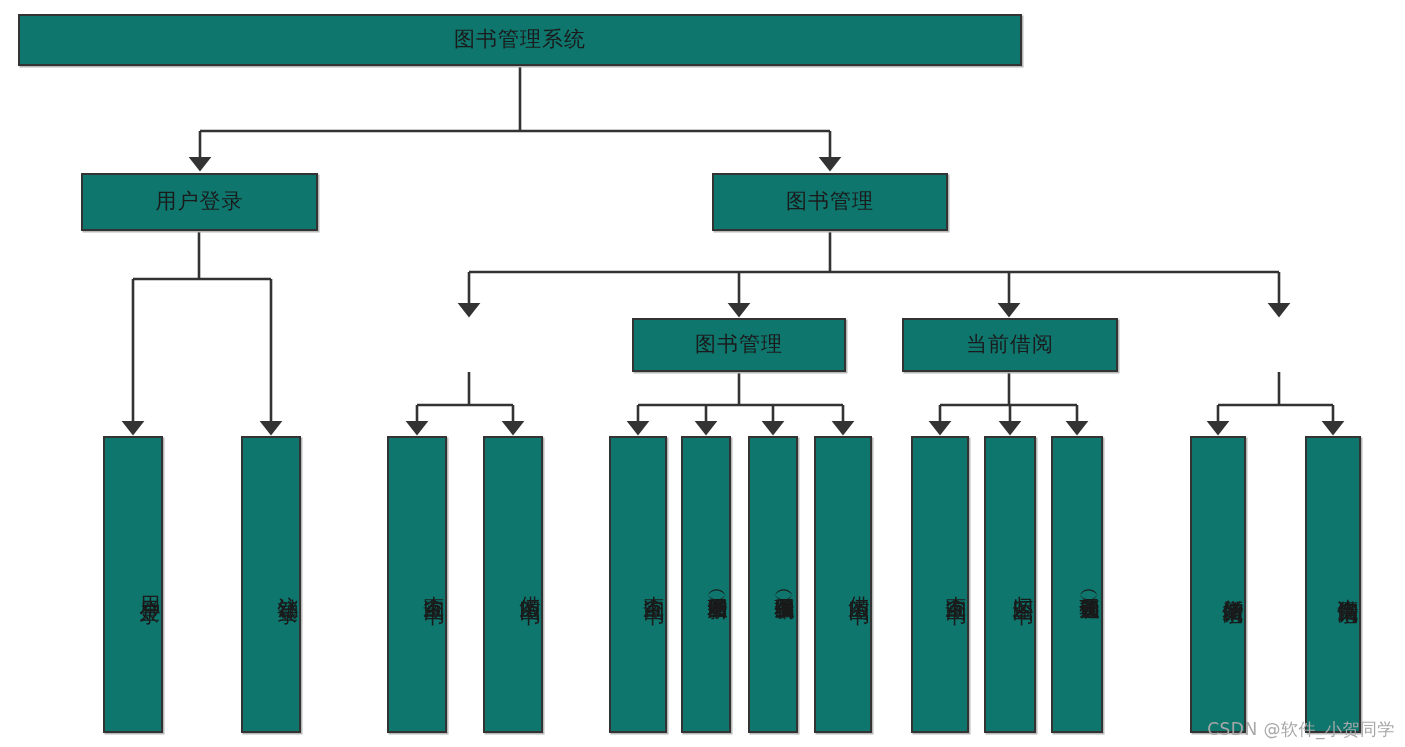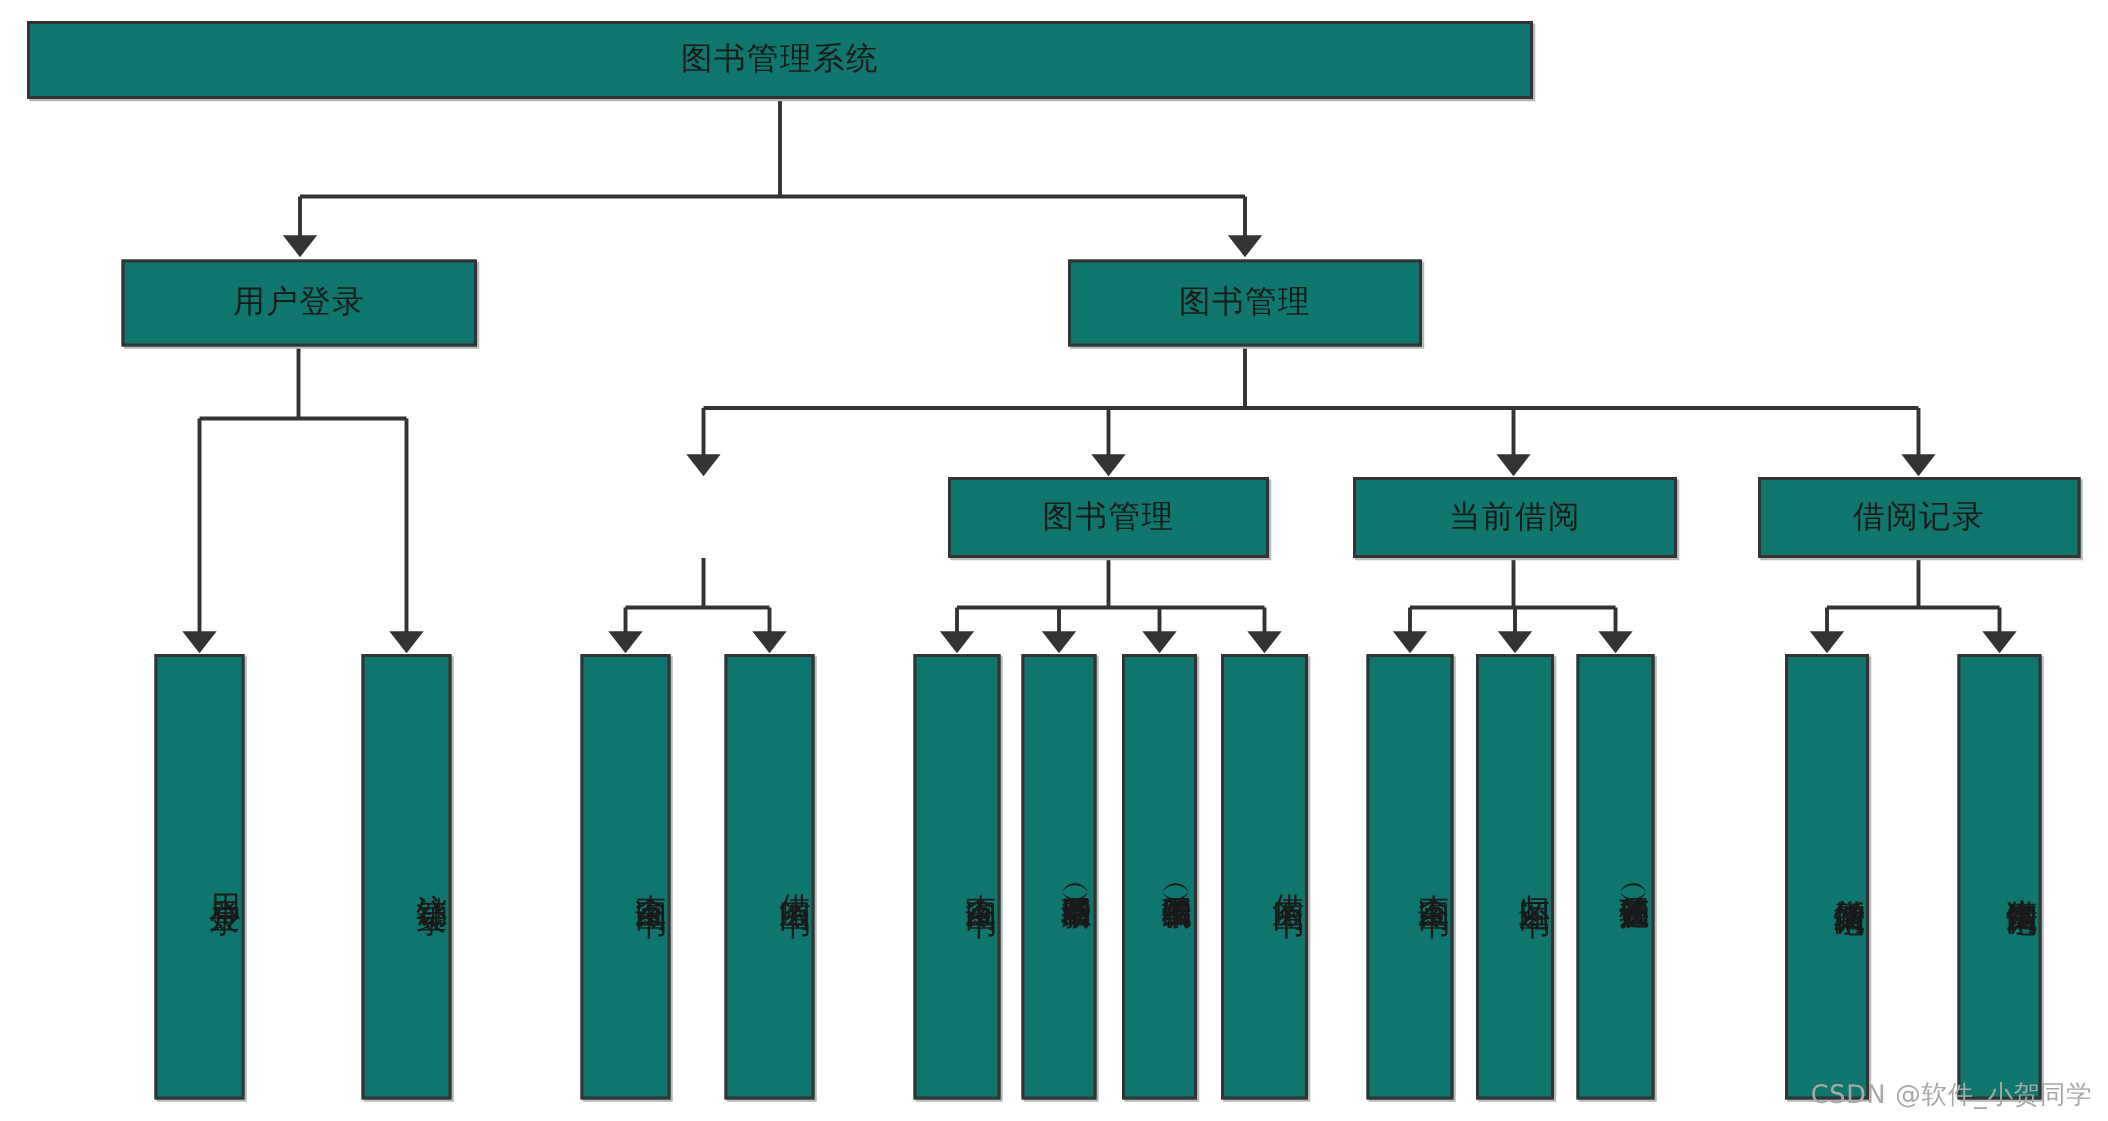--- a/index.html
+++ b/index.html
@@ -130,23 +130,20 @@
   <div class="node horiz" style="left:712px; top:173px; width:236px; height:58px;">
     <span>图书管理</span>
   </div>
 
   <div class="node horiz" style="left:632px; top:318px; width:214px; height:54px;">
     <span>图书管理</span>
   </div>
   <div class="node horiz" style="left:902px; top:318px; width:216px; height:54px;">
     <span>当前借阅</span>
   </div>
-  <div class="node horiz" style="left:1172px; top:318px; width:215px; height:54px;">
-    <span>借阅记录</span>
-  </div>
 
   <div class="node vert" style="left:103px; top:436px; width:60px; height:297px;">
     <span class="vtext">用户登录</span>
   </div>
   <div class="node vert" style="left:241px; top:436px; width:60px; height:297px;">
     <span class="vtext">注销登录</span>
   </div>
   <div class="node vert" style="left:387px; top:436px; width:60px; height:297px;">
     <span class="vtext">查询图书</span>
   </div>

